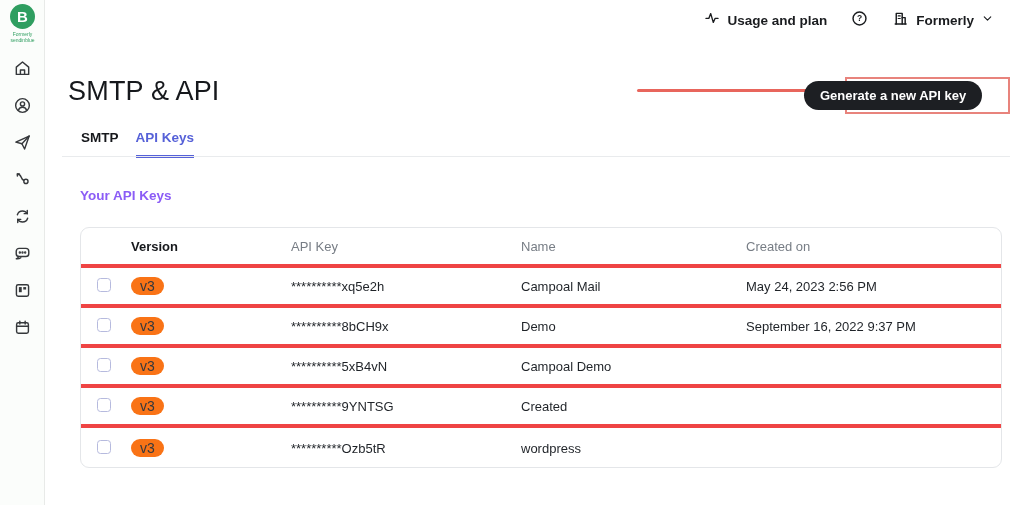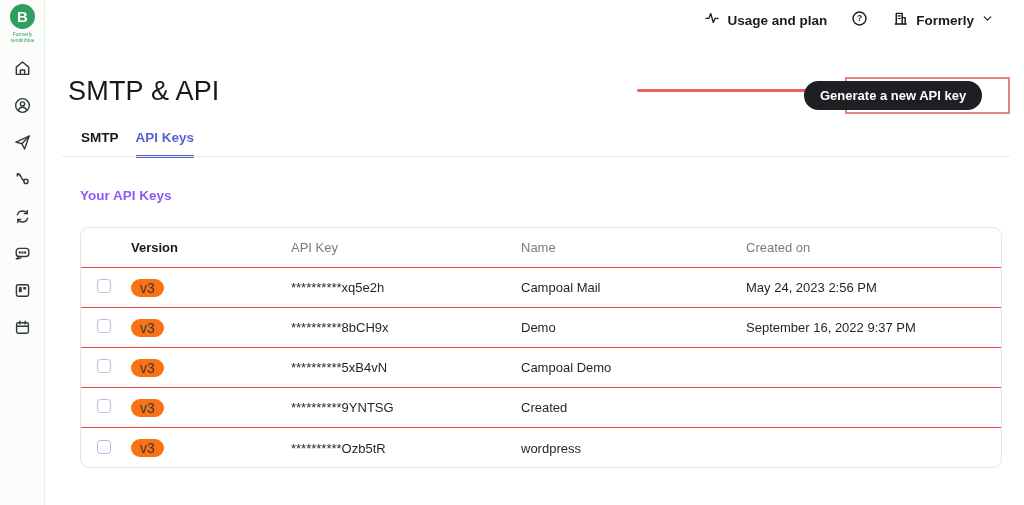--- a/index.html
+++ b/index.html
@@ -45,21 +45,21 @@
   .section-heading { position: absolute; left: 80px; top: 188px; font-size: 13.5px; font-weight: bold; color: #8b5cf6; }
 
   
   .table-card {
     position: absolute; left: 80px; top: 227px; width: 922px; height: 241px;
     background: #ffffff; border: 1px solid #e4e6e9; border-radius: 9px; overflow: hidden;
   }
   .trow {
     display: grid; grid-template-columns: 34px 160px 230px 225px 1fr;
     align-items: center; height: 40px; padding: 0 16px;
-    border-bottom: 1px solid #ef4444; font-size: 13px; color: #1f2328;
+    border-bottom: 4px solid #ef4444; font-size: 13px; color: #1f2328;
   }
   .trow:last-child { border-bottom: none; }
   .trow.thead { color: #777d85; font-weight: normal; }
   .trow.thead .col-version { color: #16181c; font-weight: bold; }
   .checkbox {
     width: 14px; height: 14px; border: 1.5px solid #b6bade; border-radius: 3.5px;
     background: #ffffff; cursor: pointer; display: inline-block;
   }
   .badge {
     display: inline-block; background: #f97316; color: #33383f;

